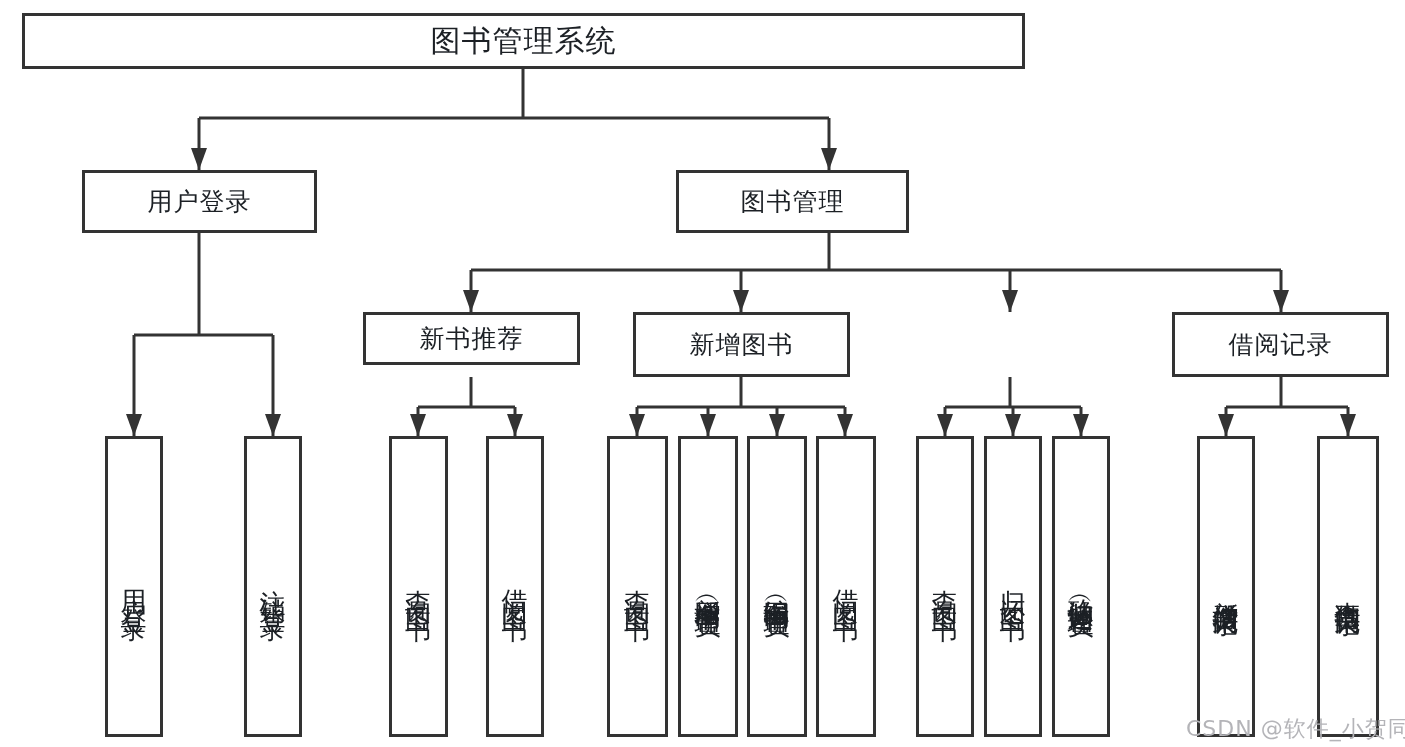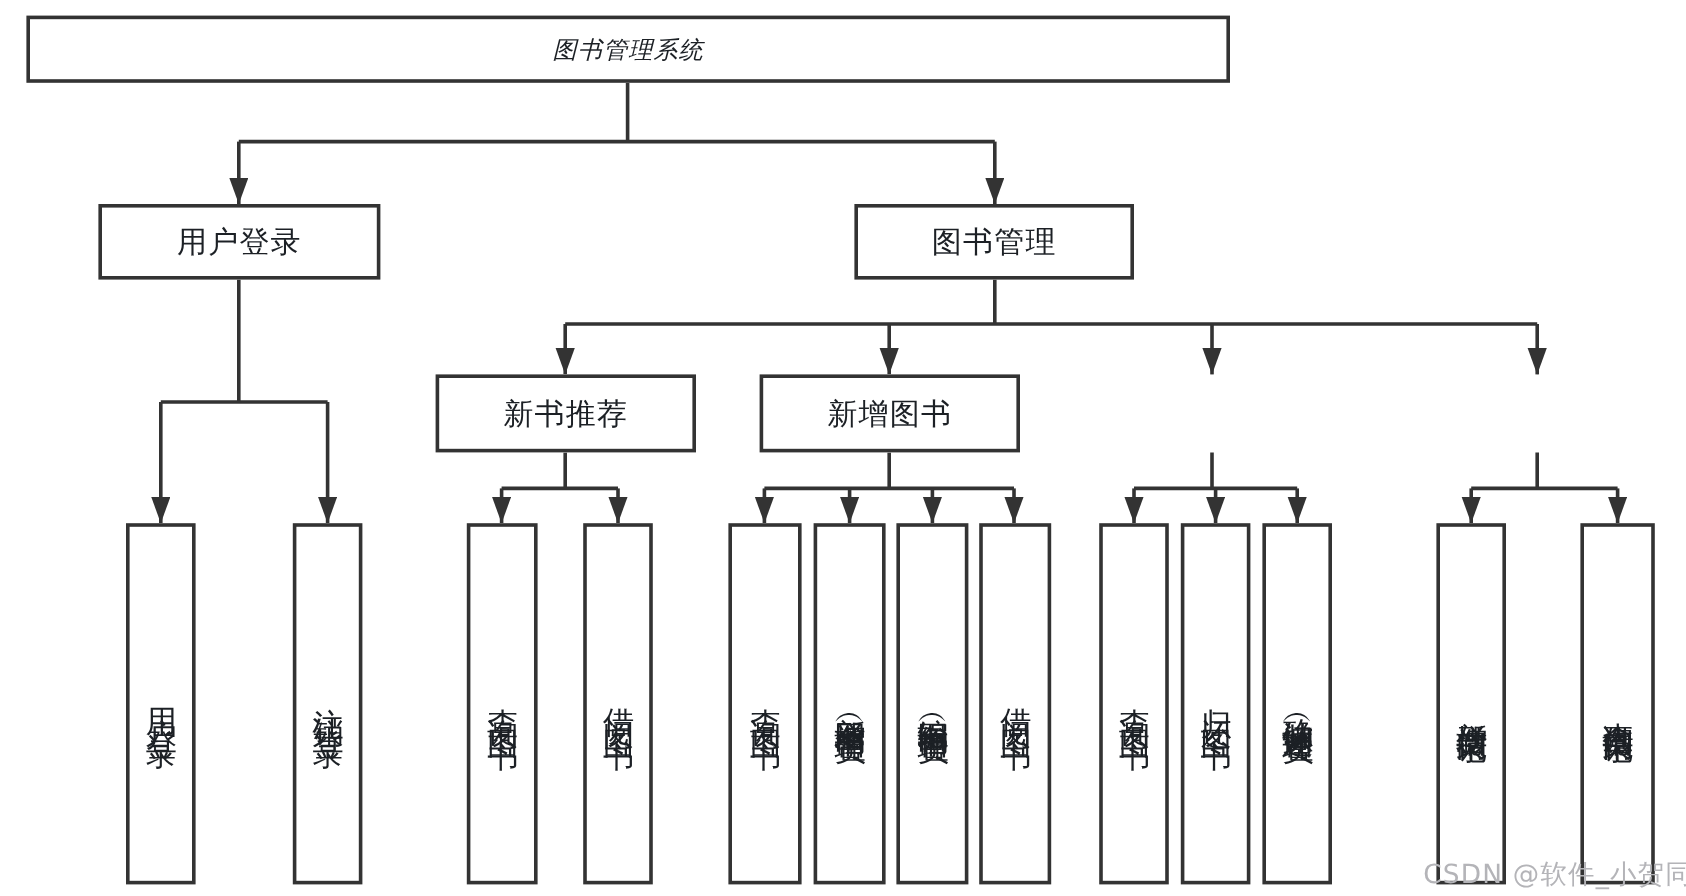--- a/index.html
+++ b/index.html
@@ -30,22 +30,21 @@
     align-items: center;
     justify-content: center;
   }
   .node .label {
     color: #1c2025;
     font-size: 25px;
     letter-spacing: 1px;
     white-space: nowrap;
   }
   .node.root .label {
-    font-size: 20px;
-    font-style: italic;
+    font-size: 30px;
   }
   .vnode {
     position: absolute;
     box-sizing: border-box;
     background: #ffffff;
     border: 3px solid #333333;
     display: flex;
     align-items: center;
     justify-content: center;
   }
@@ -119,29 +118,32 @@
     </g>
   </svg>
 
   <div class="node root" style="left:22px; top:13px; width:1003px; height:56px;">
     <span class="label">图书管理系统</span>
   </div>
 
   <div class="node" style="left:82px; top:170px; width:235px; height:63px;">
     <span class="label">用户登录</span>
   </div>
-  <div class="node" style="left:712px; top:170px; width:233px; height:63px;">
+  <div class="node" style="left:676px; top:170px; width:233px; height:63px;">
     <span class="label">图书管理</span>
   </div>
 
-  <div class="node" style="left:363px; top:312px; width:217px; height:65px;">
+  <div class="node" style="left:363px; top:312px; width:217px; height:53px;">
     <span class="label">新书推荐</span>
   </div>
   <div class="node" style="left:633px; top:312px; width:217px; height:65px;">
     <span class="label">新增图书</span>
+  </div>
+  <div class="node" style="left:1172px; top:312px; width:217px; height:65px;">
+    <span class="label">借阅记录</span>
   </div>
 
   <div class="vnode" style="left:105px; top:436px; width:58px; height:301px;">
     <span class="vlabel">用户登录</span>
   </div>
   <div class="vnode" style="left:244px; top:436px; width:58px; height:301px;">
     <span class="vlabel">注销登录</span>
   </div>
 
   <div class="vnode" style="left:389px; top:436px; width:59px; height:301px;">

